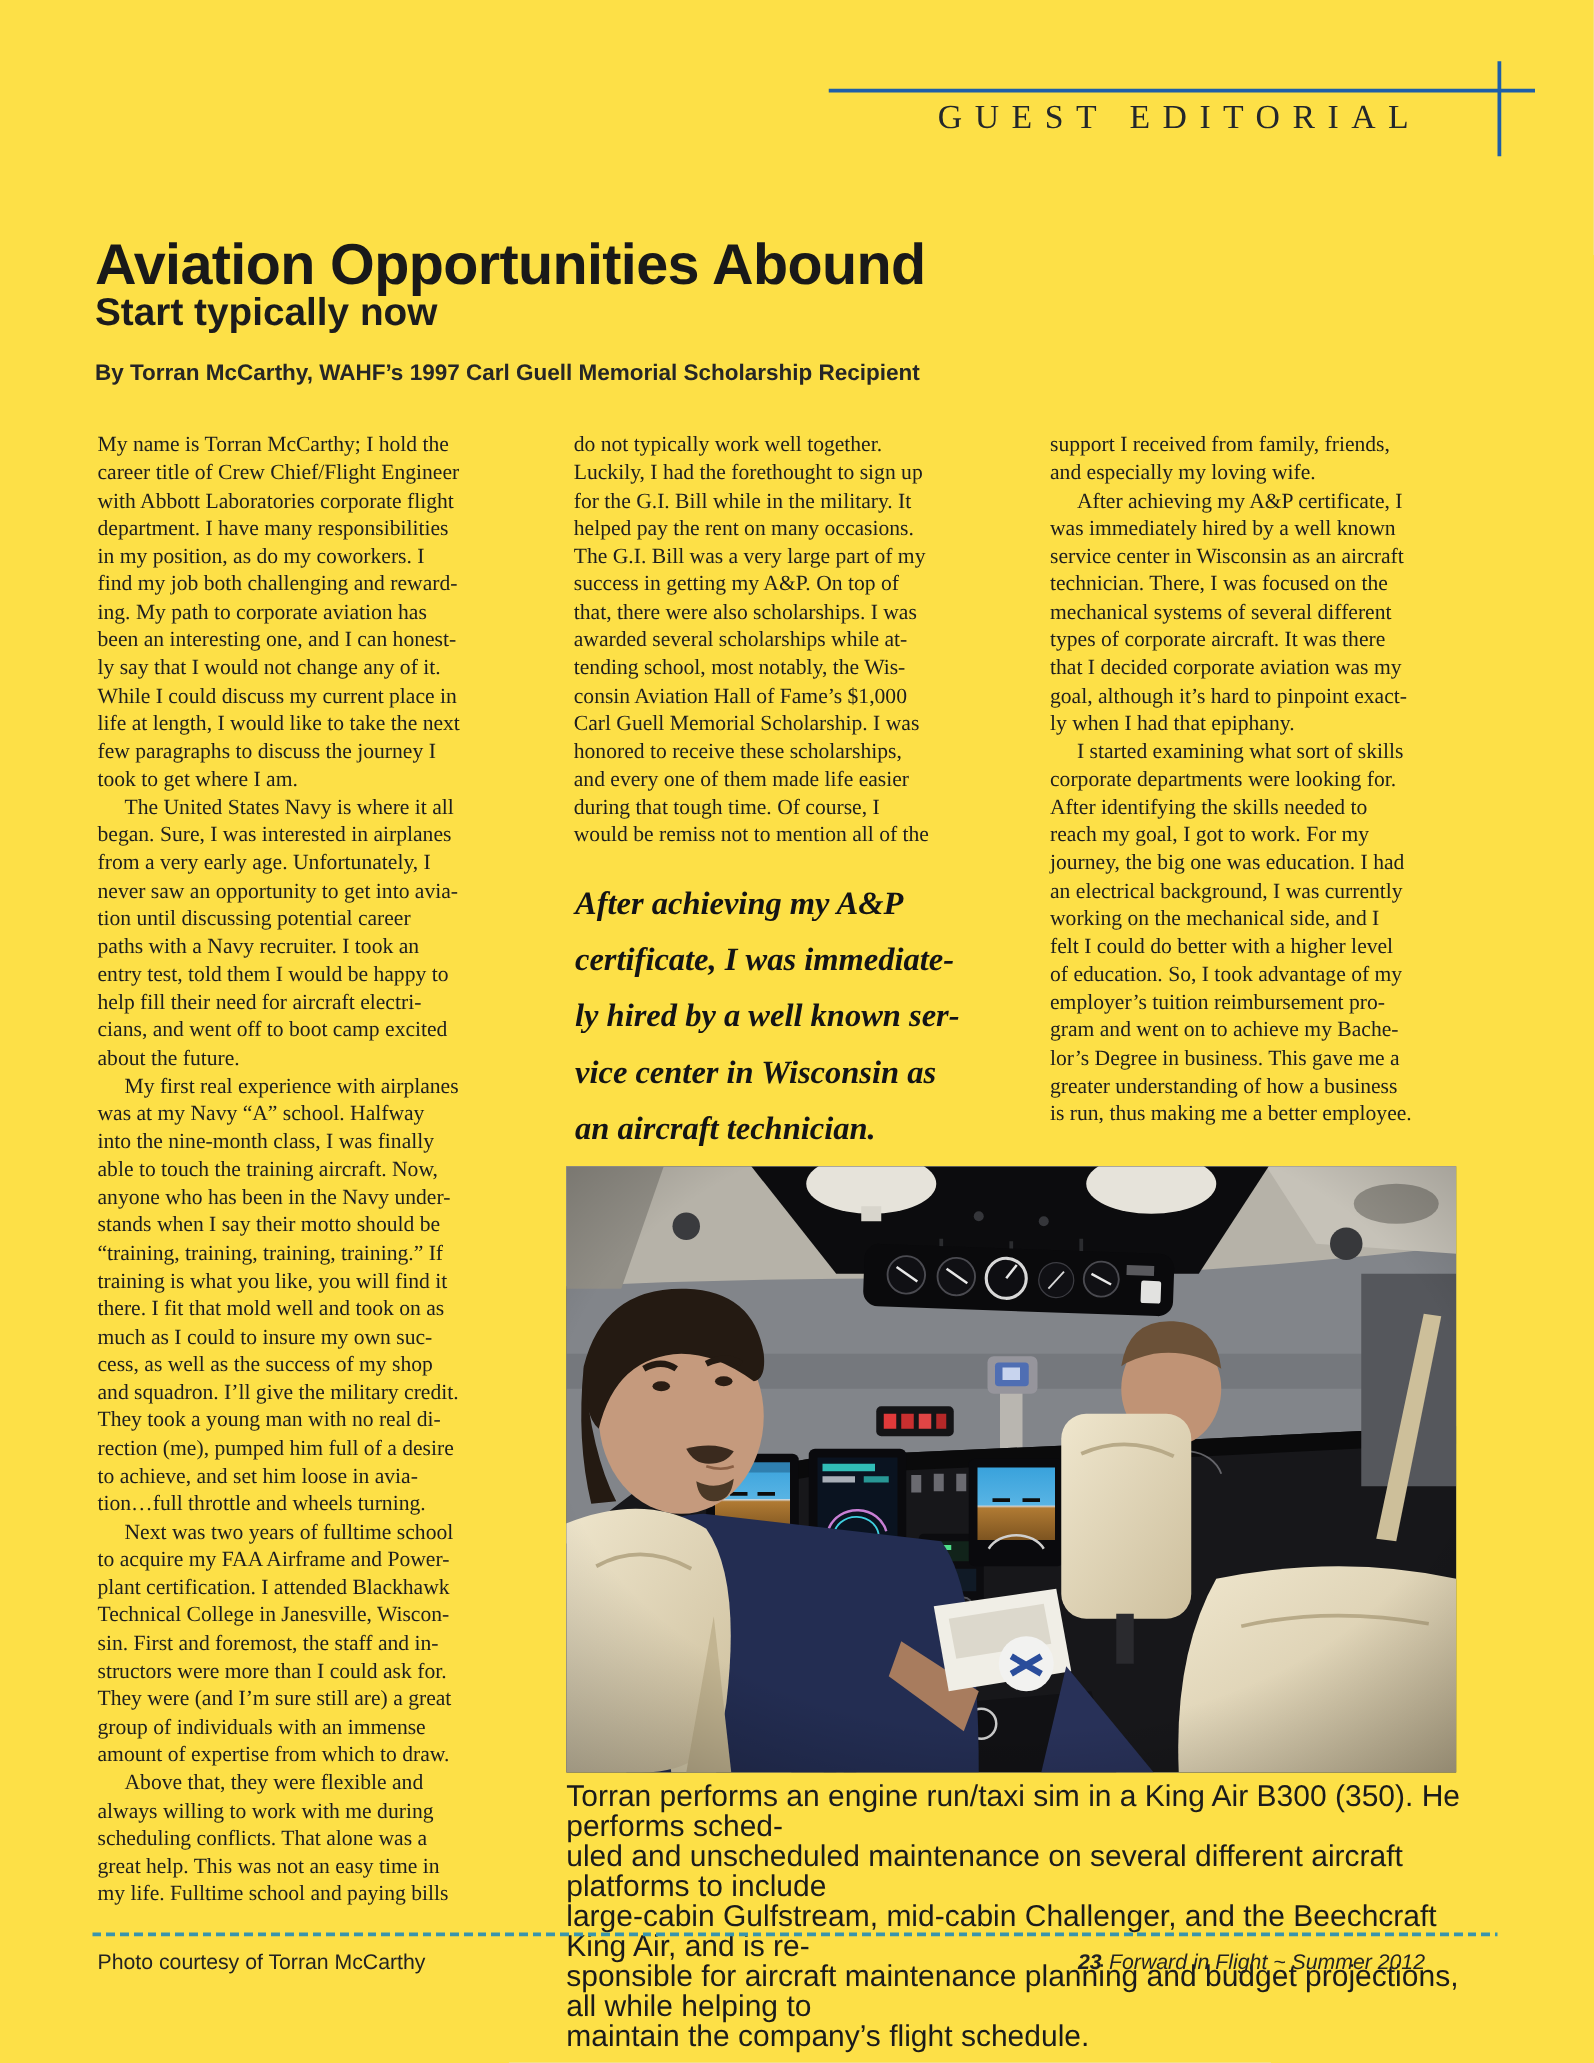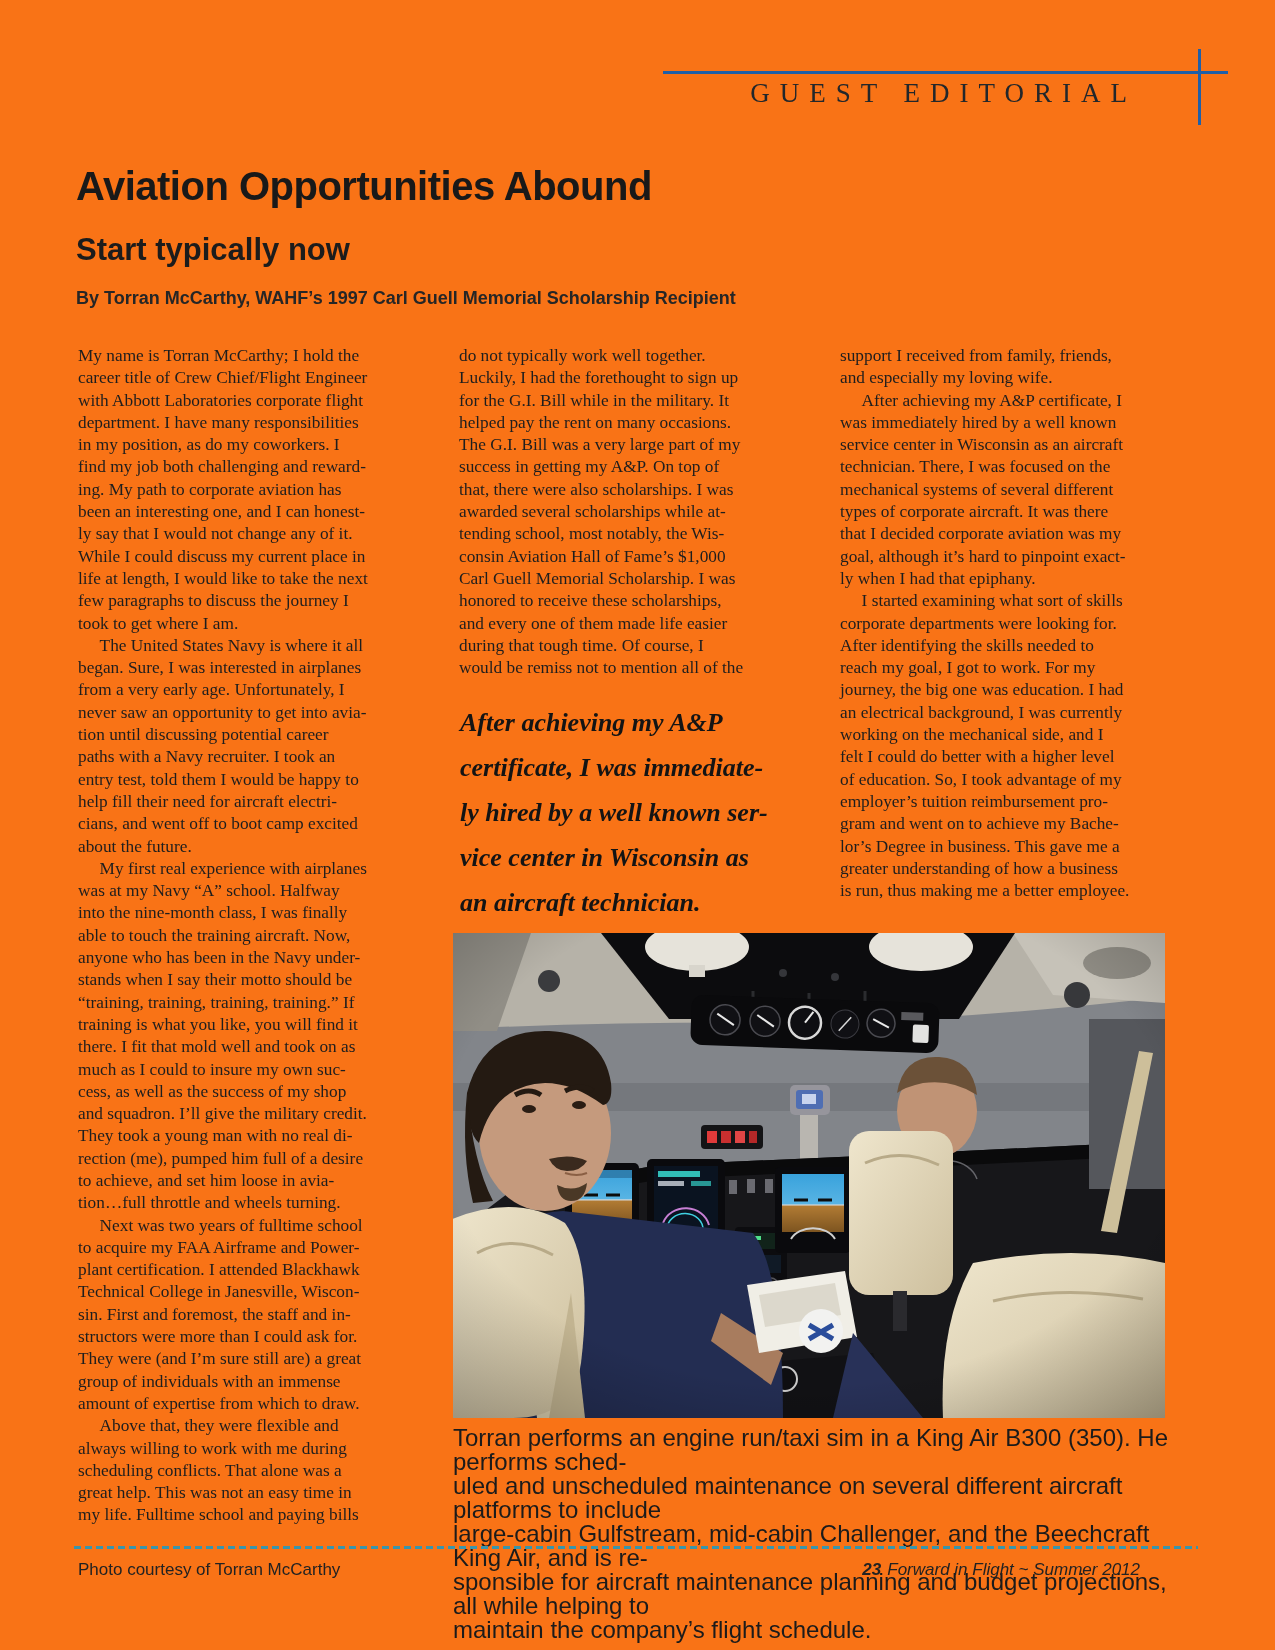--- a/index.html
+++ b/index.html
@@ -1,32 +1,32 @@
 <!DOCTYPE html>
 <html><head>
 <meta charset="utf-8">
 <style>
   html,body{margin:0;padding:0;}
   body{background:#e8e8e8;font-family:"Liberation Serif",serif;}
   .page{
     position:relative;width:1275px;height:1650px;margin:0 auto;
-    background:#f97316;overflow:hidden;
+    background:#fde047;overflow:hidden;
   }
   
   .rule-h{position:absolute;left:663px;top:71px;width:565px;height:3px;background:#1f5fa8;}
   .rule-v{position:absolute;left:1198px;top:49px;width:3px;height:76px;background:#1f5fa8;}
   .kicker{
     position:absolute;top:78px;right:138px;
     font-family:"Liberation Serif",serif;font-size:27px;letter-spacing:10px;
     color:#23272b;white-space:nowrap;
   }
   
   .title{
-    position:absolute;left:76px;top:164px;
-    font-family:"Liberation Sans",sans-serif;font-weight:bold;font-size:40px;
+    position:absolute;left:76px;top:184px;
+    font-family:"Liberation Sans",sans-serif;font-weight:bold;font-size:46px;
     letter-spacing:-0.5px;color:#191919;white-space:nowrap;
   }
   .subtitle{
     position:absolute;left:76px;top:232px;
     font-family:"Liberation Sans",sans-serif;font-weight:bold;font-size:31px;
     color:#1c1c1c;white-space:nowrap;
   }
   .byline{
     position:absolute;left:76px;top:288px;
     font-family:"Liberation Sans",sans-serif;font-weight:bold;font-size:18px;

